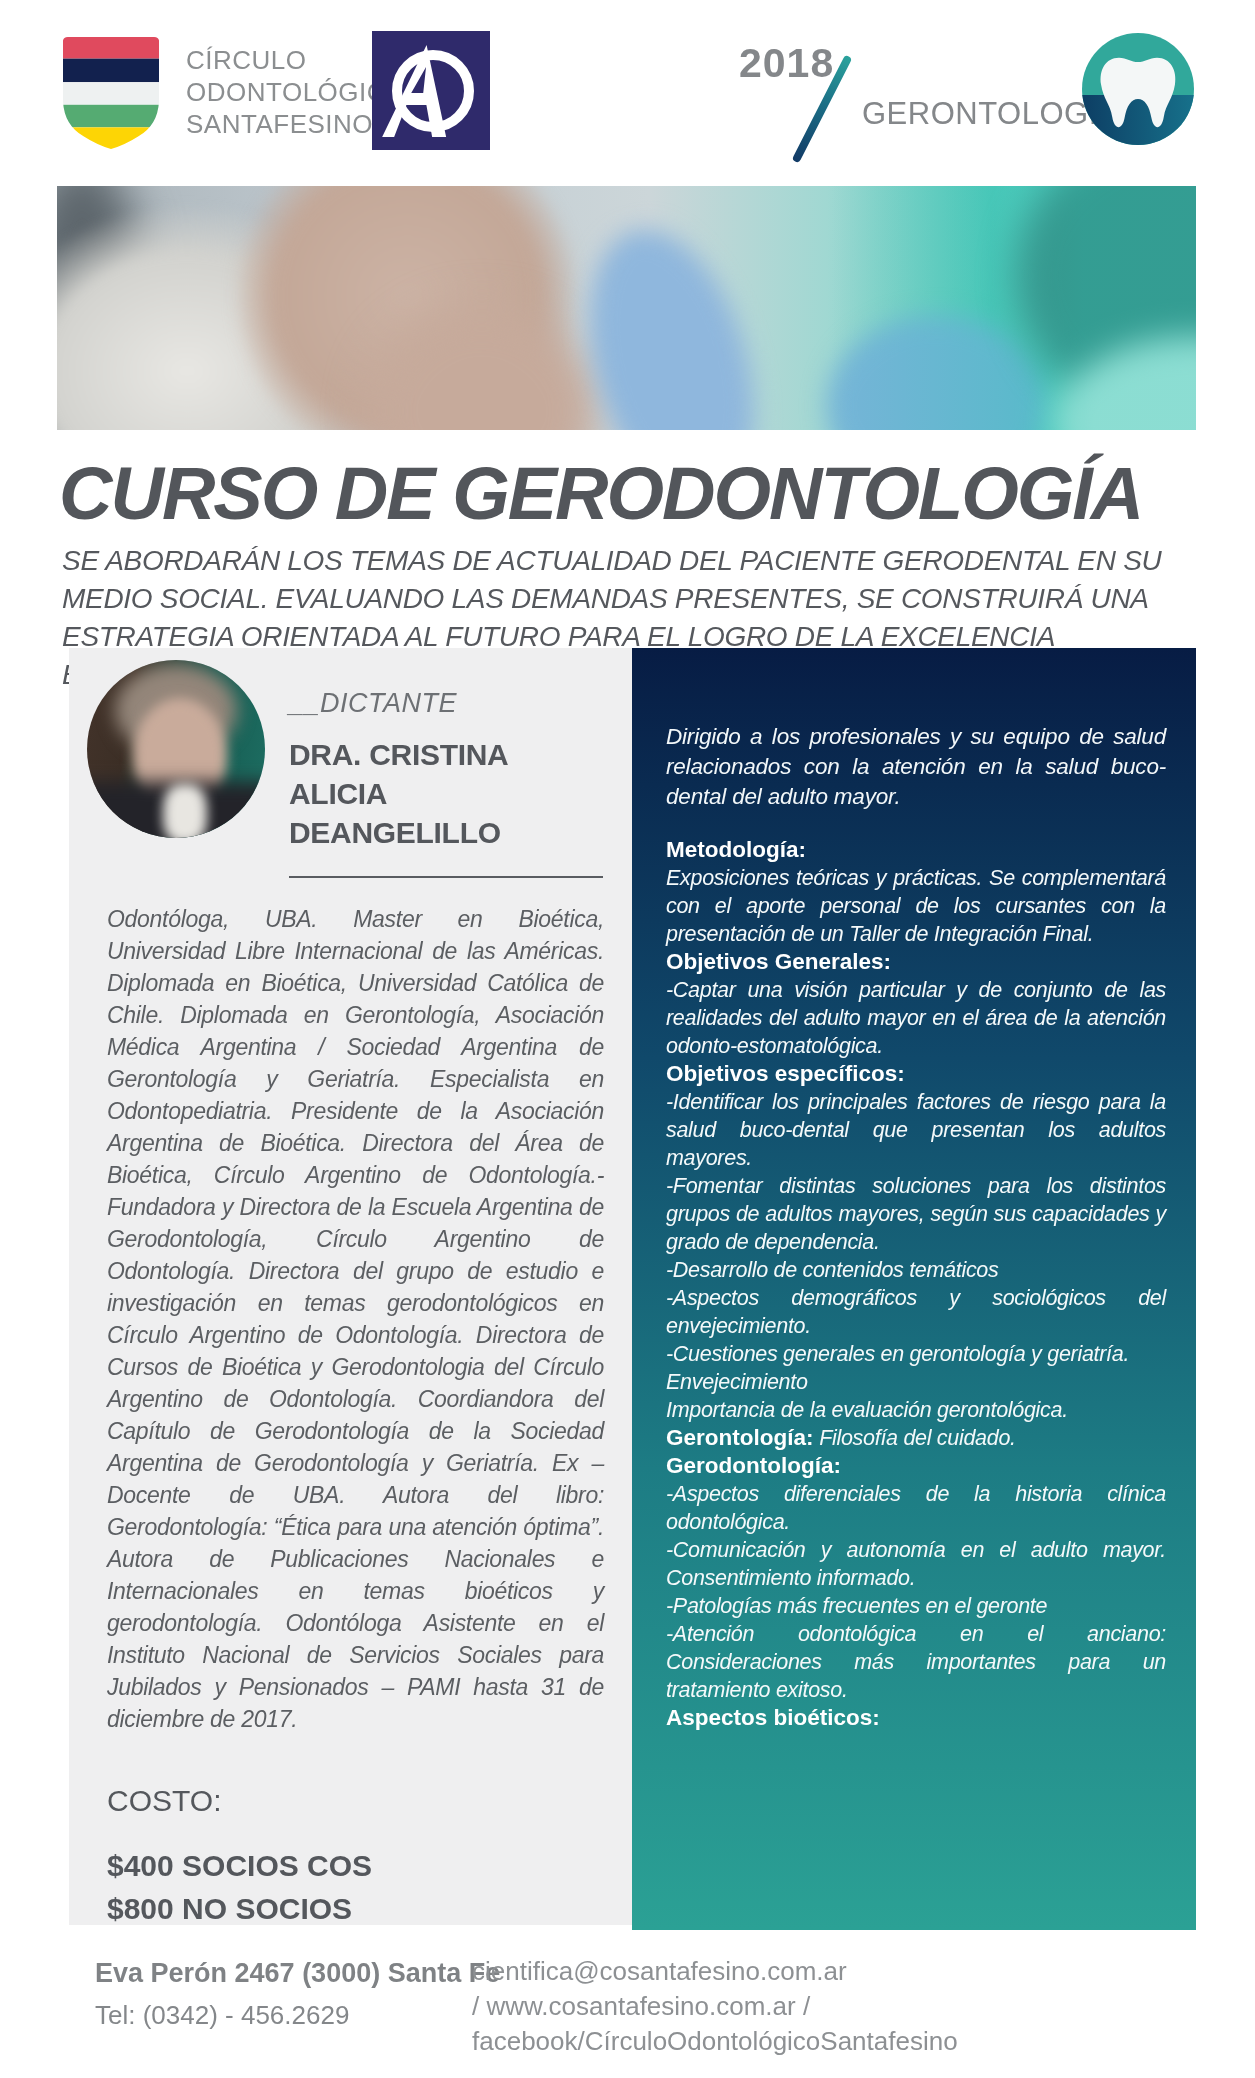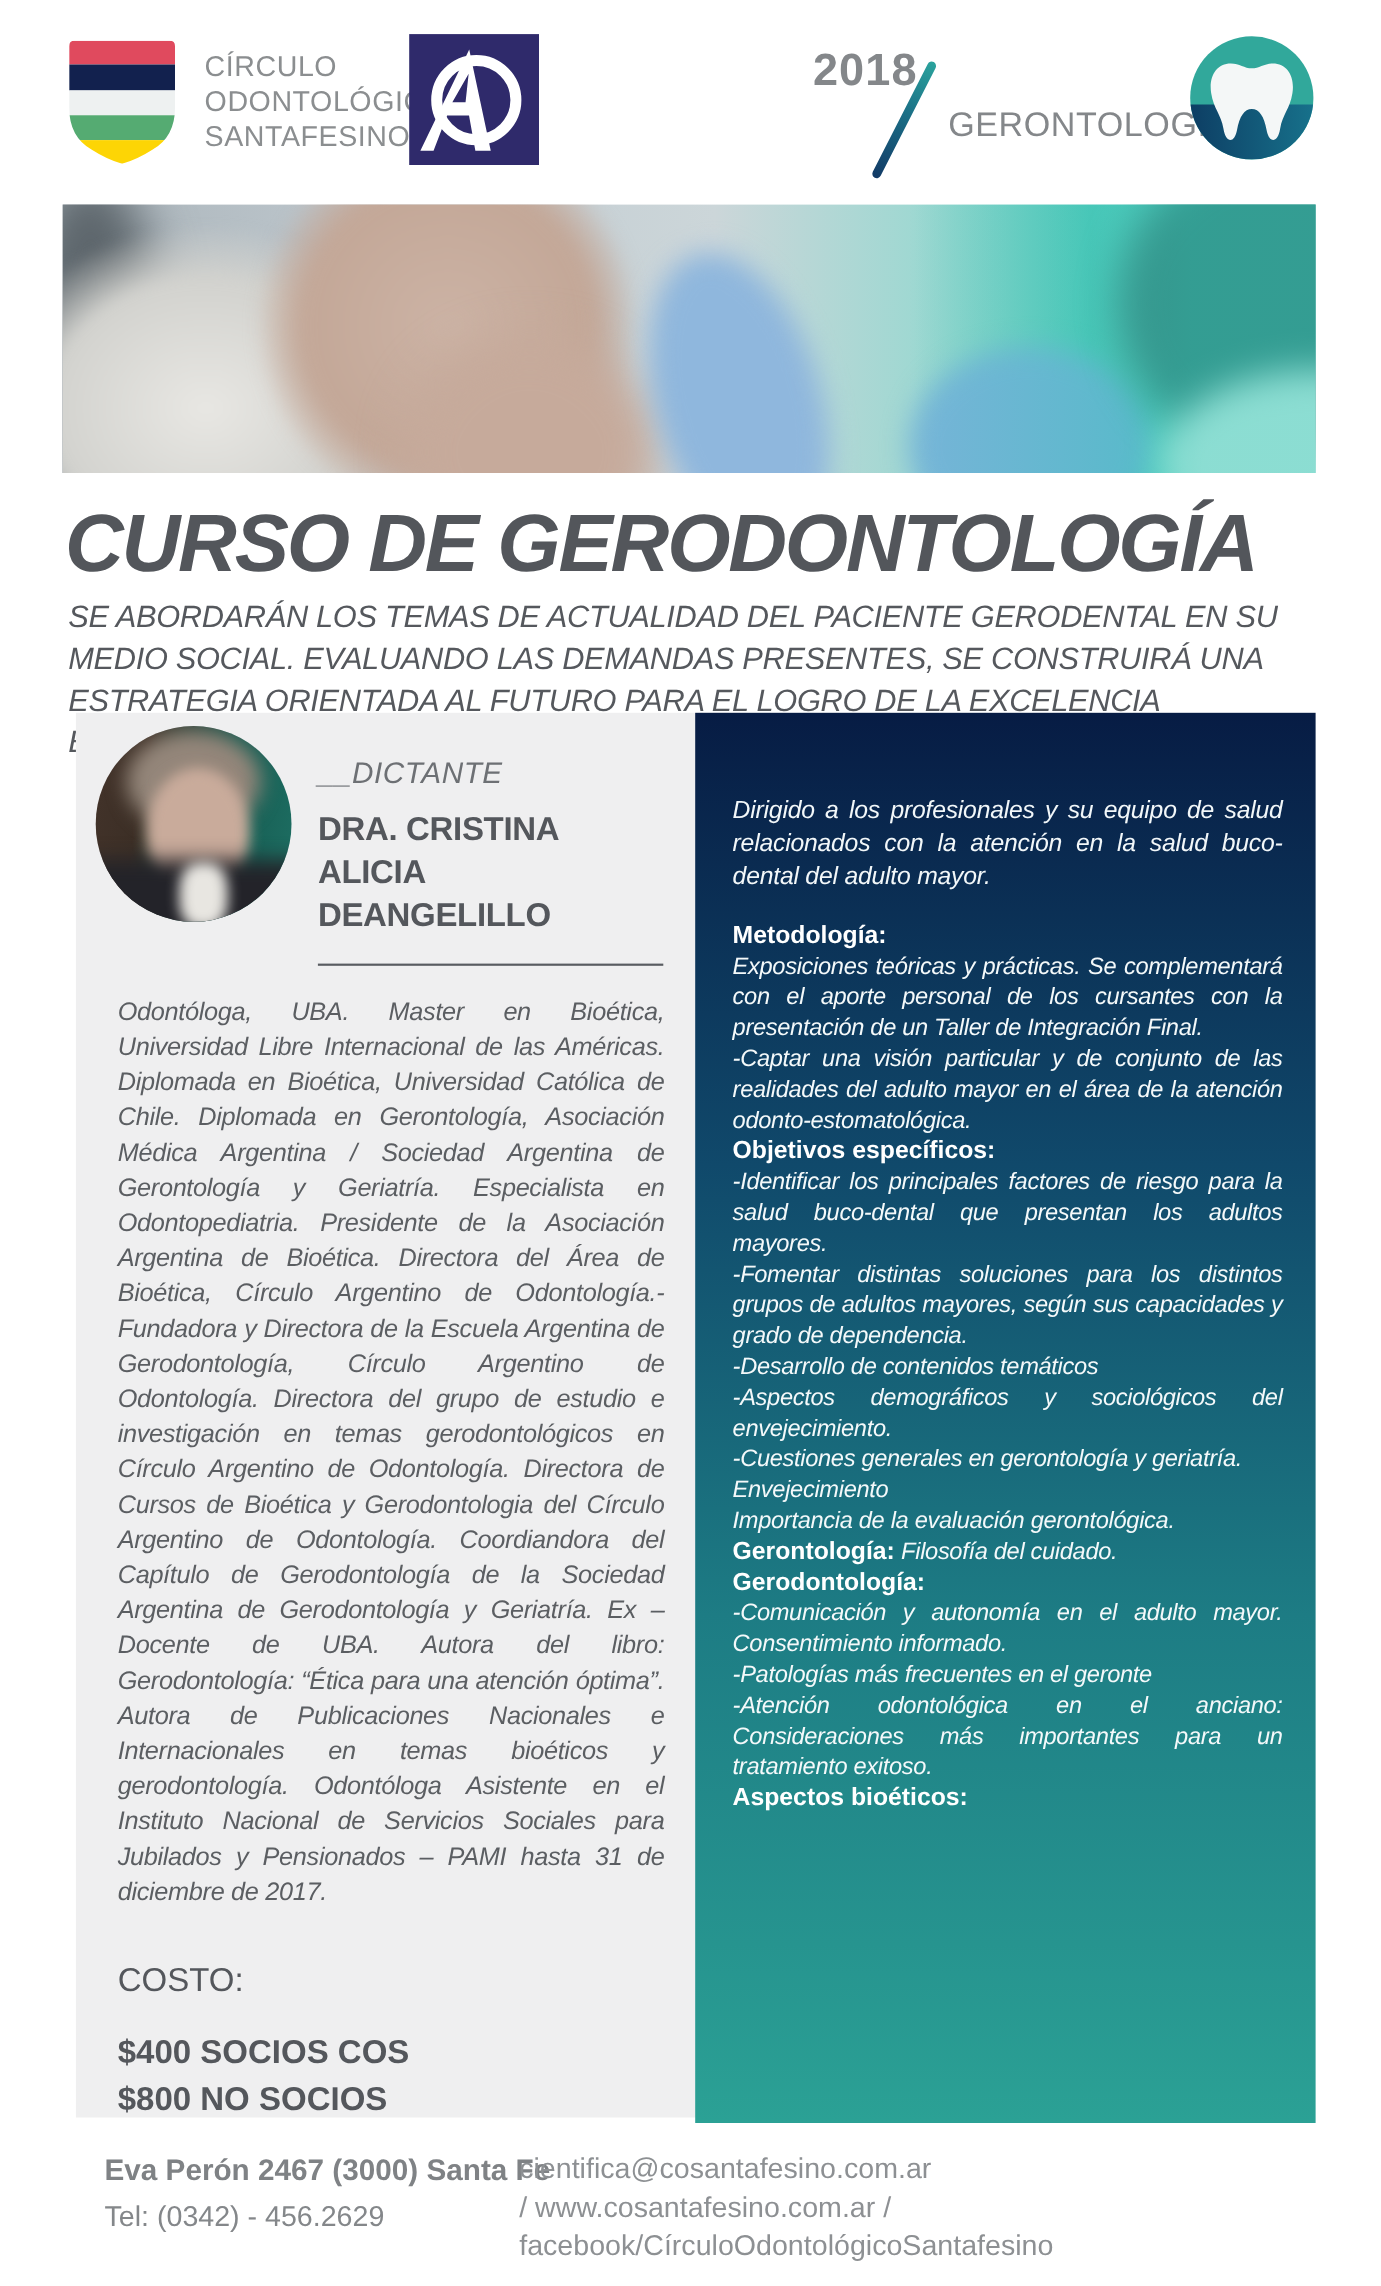--- a/index.html
+++ b/index.html
@@ -157,31 +157,33 @@
     <div>$400 SOCIOS COS</div>
     <div>$800 NO SOCIOS</div>
   </div>
 </div>
 
 <div class="abs" id="right-panel">
   <div class="course-intro">Dirigido a los profesionales y su equipo de salud relacionados con la atención en la salud buco-dental del adulto mayor.</div>
   <div id="program">
       <p><b>Metodología:</b></p>
       <p><span>Exposiciones teóricas y prácticas. Se complementará con el aporte personal de los cursantes con la presentación de un Taller de Integración Final.</span></p>
+      <p><b>Objetivos Generales:</b></p>
       <p><span>-Captar una visión particular y de conjunto de las realidades del adulto mayor en el área de la atención odonto-estomatológica.</span></p>
       <p><b>Objetivos específicos:</b></p>
       <p><span>-Identificar los principales factores de riesgo para la salud buco-dental que presentan los adultos mayores.</span></p>
       <p><span>-Fomentar distintas soluciones para los distintos grupos de adultos mayores, según sus capacidades y grado de dependencia.</span></p>
       <p><span>-Desarrollo de contenidos temáticos</span></p>
       <p><span>-Aspectos demográficos y sociológicos del envejecimiento.</span></p>
       <p><span>-Cuestiones generales en gerontología y geriatría.</span></p>
       <p><span>Envejecimiento</span></p>
       <p><span>Importancia de la evaluación gerontológica.</span></p>
       <p><b>Gerontología:</b><span> Filosofía del cuidado.</span></p>
       <p><b>Gerodontología:</b></p>
+      <p><span>-Aspectos diferenciales de la historia clínica odontológica.</span></p>
       <p><span>-Comunicación y autonomía en el adulto mayor. Consentimiento informado.</span></p>
       <p><span>-Patologías más frecuentes en el geronte</span></p>
       <p><span>-Atención odontológica en el anciano: Consideraciones más importantes para un tratamiento exitoso.</span></p>
       <p><b>Aspectos bioéticos:</b></p>
     </div>
 </div>
 
 <div class="abs" id="footer-address">Eva Perón 2467 (3000) Santa Fe</div>
 <div class="abs" id="footer-phone">Tel: (0342) - 456.2629</div>
 <div class="abs" id="footer-links">

